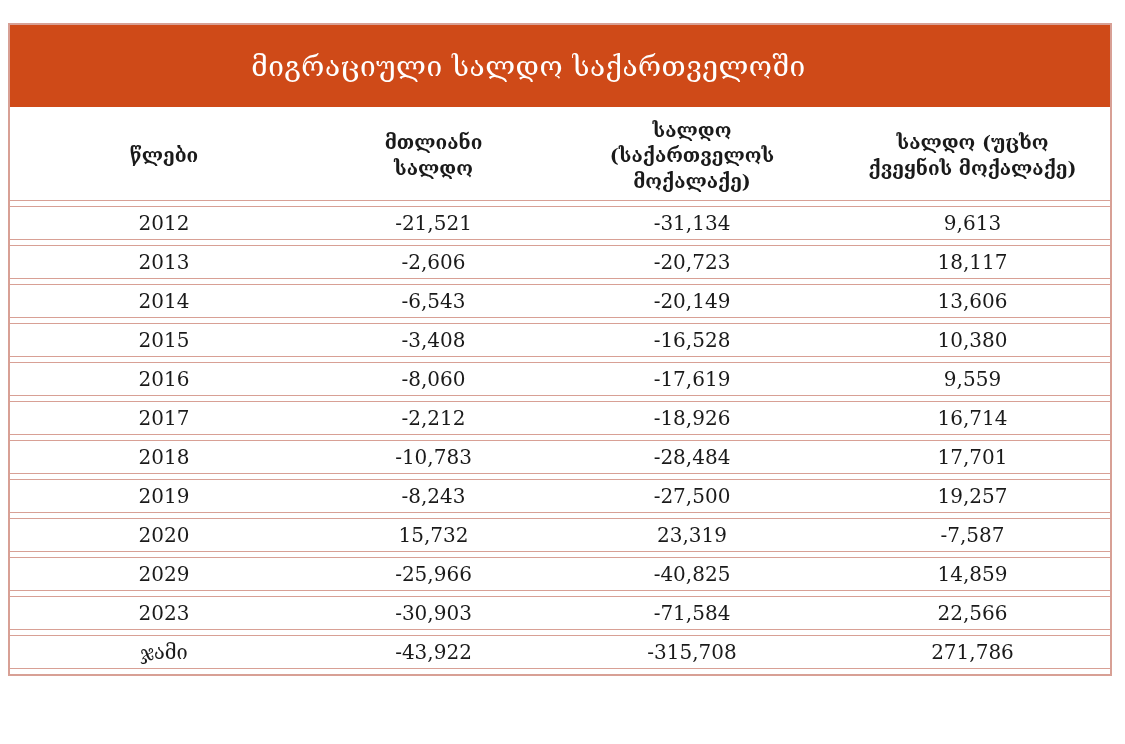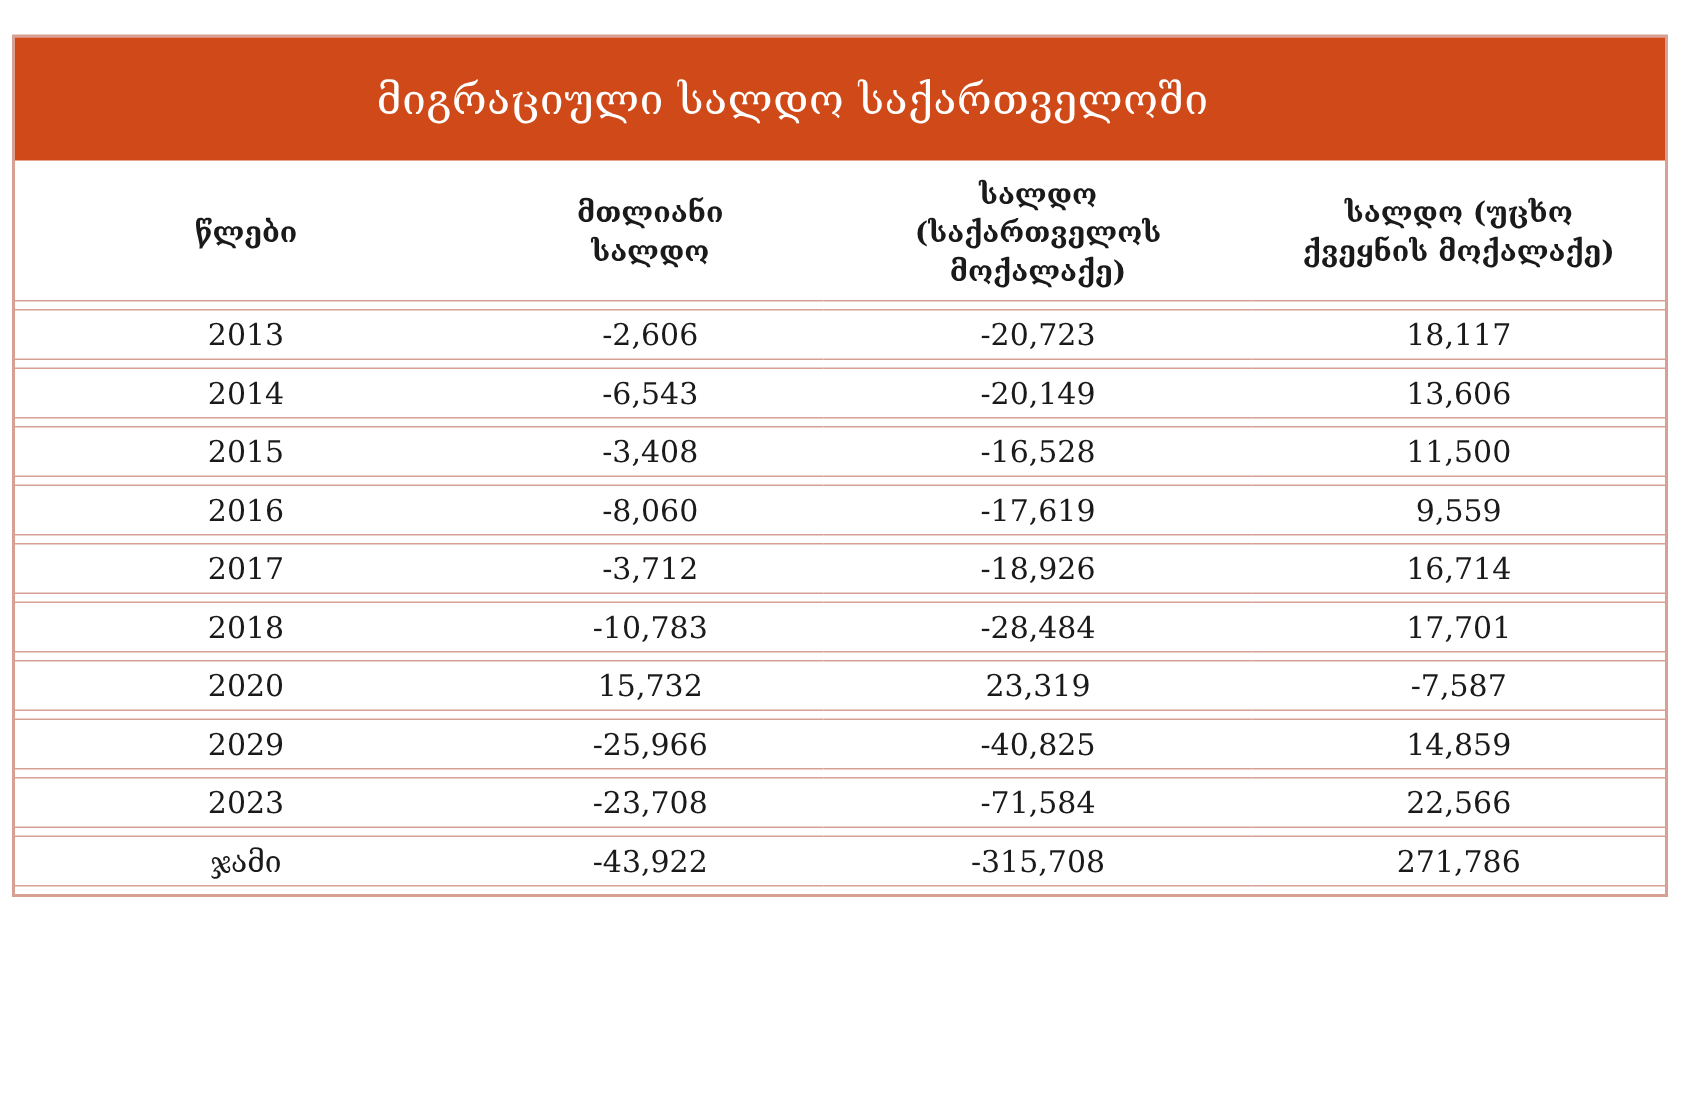--- a/index.html
+++ b/index.html
@@ -83,70 +83,82 @@
     <thead>
       <tr>
         <th>წლები</th>
         <th>მთლიანი სალდო</th>
         <th>სალდო (საქართველოს მოქალაქე)</th>
         <th>სალდო (უცხო ქვეყნის მოქალაქე)</th>
       </tr>
     </thead>
     <tbody>
         <tr>
+          <td>2012</td>
+          <td>-21,521</td>
+          <td>-31,134</td>
+          <td>9,613</td>
+        </tr>
+        <tr>
           <td>2013</td>
           <td>-2,606</td>
           <td>-20,723</td>
           <td>18,117</td>
         </tr>
         <tr>
           <td>2014</td>
           <td>-6,543</td>
           <td>-20,149</td>
           <td>13,606</td>
         </tr>
         <tr>
           <td>2015</td>
           <td>-3,408</td>
           <td>-16,528</td>
-          <td>11,500</td>
+          <td>10,380</td>
         </tr>
         <tr>
           <td>2016</td>
           <td>-8,060</td>
           <td>-17,619</td>
           <td>9,559</td>
         </tr>
         <tr>
           <td>2017</td>
-          <td>-3,712</td>
+          <td>-2,212</td>
           <td>-18,926</td>
           <td>16,714</td>
         </tr>
         <tr>
           <td>2018</td>
           <td>-10,783</td>
           <td>-28,484</td>
           <td>17,701</td>
+        </tr>
+        <tr>
+          <td>2019</td>
+          <td>-8,243</td>
+          <td>-27,500</td>
+          <td>19,257</td>
         </tr>
         <tr>
           <td>2020</td>
           <td>15,732</td>
           <td>23,319</td>
           <td>-7,587</td>
         </tr>
         <tr>
           <td>2029</td>
           <td>-25,966</td>
           <td>-40,825</td>
           <td>14,859</td>
         </tr>
         <tr>
           <td>2023</td>
-          <td>-23,708</td>
+          <td>-30,903</td>
           <td>-71,584</td>
           <td>22,566</td>
         </tr>
         <tr>
           <td>ჯამი</td>
           <td>-43,922</td>
           <td>-315,708</td>
           <td>271,786</td>
         </tr>
       </tbody>

